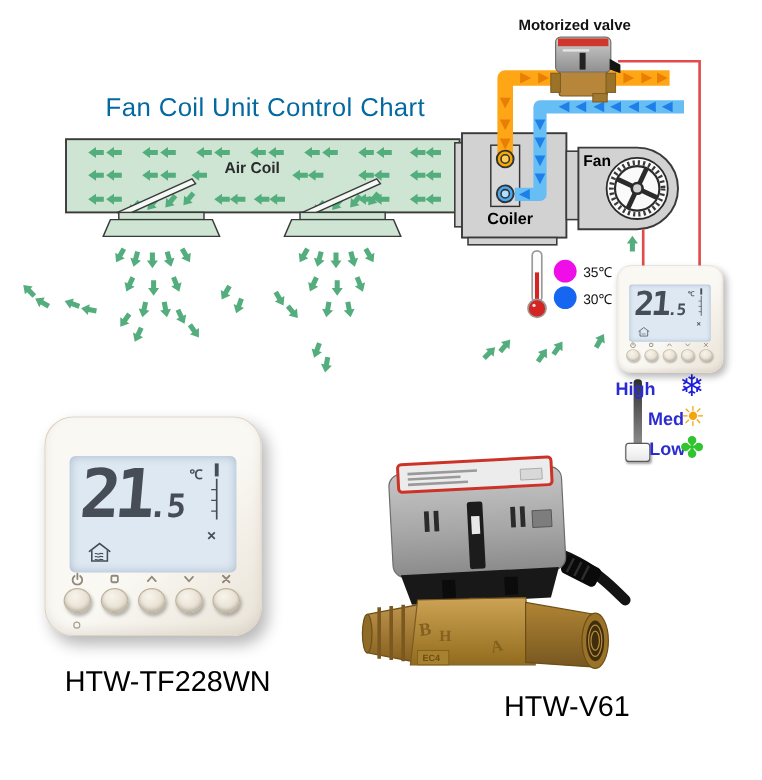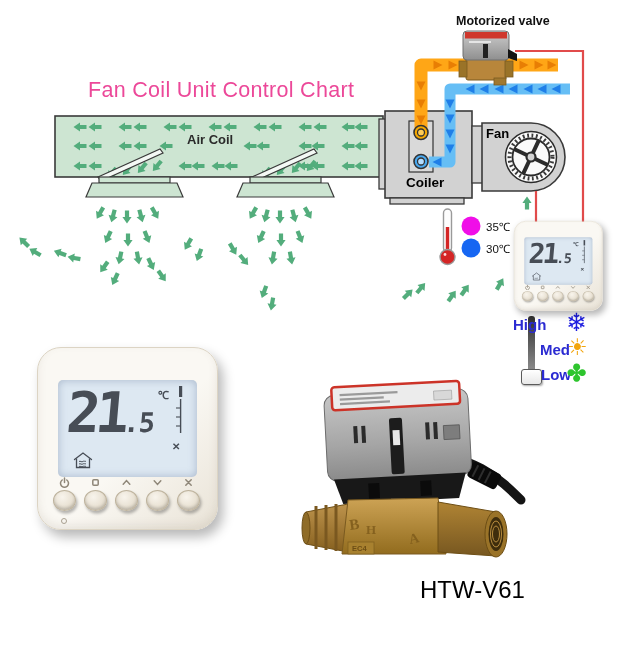--- a/index.html
+++ b/index.html
@@ -1,21 +1,21 @@
 <!DOCTYPE html>
 <html><head>
 <meta charset="utf-8">
 <style>
   html,body{margin:0;padding:0;background:#fff;}
   .canvas{position:relative;width:635px;height:650px;background:#ffffff;overflow:hidden;
           font-family:"Liberation Sans",sans-serif;}
   svg{display:block;}
   .diagram{position:absolute;left:0;top:0;z-index:1;}
   .lbl{position:absolute;white-space:nowrap;z-index:2;color:#000000;}
-  .title{font-size:21.5px;color:#ec4899;font-weight:500;letter-spacing:.3px;}
+  .title{font-size:21.5px;color:#0369a1;font-weight:500;letter-spacing:.3px;}
   .mv-lbl{font-size:12.5px;font-weight:600;color:#111;}
   .airpipe-lbl{font-size:13px;font-weight:600;color:#2a2a2a;}
   .coiler-lbl{font-size:13.5px;font-weight:600;}
   .fan-lbl{font-size:13px;font-weight:600;}
   .temp-lbl{font-size:11.5px;color:#111;}
   .speed-lbl{font-size:15px;font-weight:bold;color:#2b2bd2;}
   .icon-glyph{position:absolute;z-index:2;line-height:1;}
   .snow{color:#1d1de0;font-size:25px;}
   .sun{color:#f2a50c;font-size:23px;}
   .swirl{color:#2ec52e;font-size:23px;font-weight:bold;}
@@ -266,21 +266,21 @@
       <rect x="445.8" y="227" width="3.4" height="27" fill="#d42525"></rect>
       <circle cx="447.5" cy="257" r="7.5" fill="#d42525" stroke="#9a9a9a" stroke-width="1.4"></circle>
       <circle cx="445" cy="254.5" r="1.4" fill="#ffd9d9"></circle>
     </g>
 
     <circle cx="471" cy="226" r="9.5" fill="#f00ee8"></circle>
     <circle cx="471" cy="248" r="9.5" fill="#1666f2"></circle>
   </svg>
 
   <span class="lbl title" style="left:88px;top:78px;">Fan Coil Unit Control Chart</span>
-  <span class="lbl mv-lbl" style="left:456px;top:14px;">Motorized valve</span>
+  <span class="lbl mv-lbl" style="left:432px;top:14px;">Motorized valve</span>
   <span class="lbl airpipe-lbl" style="left:187px;top:132px;">Air Coil</span>
   <span class="lbl coiler-lbl" style="left:406px;top:175px;">Coiler</span>
   <span class="lbl fan-lbl" style="left:486px;top:126px;">Fan</span>
   <span class="lbl temp-lbl" style="left:486px;top:219px;">35℃</span>
   <span class="lbl temp-lbl" style="left:486px;top:241px;">30℃</span>
 
   <div class="slider-track"></div>
   <div class="slider-handle"></div>
   <span class="lbl speed-lbl" style="left:513px;top:316px;text-align:right;">High</span>
   <span class="lbl speed-lbl" style="left:540px;top:341px;">Med</span>
@@ -462,15 +462,16 @@
         <text x="54" y="181" font-family="Liberation Sans, sans-serif" font-size="7.5" font-weight="bold" fill="#6d4e15">EC4</text>
         <path d="M140,132 L198,142 L198,186 L140,182 Z" fill="url(#gBrassR)" stroke="#6d4e15"></path>
         <ellipse cx="198" cy="164" rx="11" ry="23" fill="#9a7328" stroke="#6d4e15"></ellipse>
         <ellipse cx="198" cy="164" rx="7.5" ry="17" fill="#3f2d0c"></ellipse>
         <ellipse cx="198" cy="164" rx="5.5" ry="13" fill="none" stroke="#b78c3e" stroke-width="1"></ellipse>
         <ellipse cx="198" cy="164" rx="3.5" ry="8" fill="none" stroke="#b78c3e" stroke-width="1"></ellipse>
       </g>
     </svg>
   </div>
 
+  <span class="lbl model-lbl" style="left:54px;top:555px;">HTW-TF228WN</span>
   <span class="lbl model-lbl" style="left:420px;top:576px;">HTW-V61</span>
 
 </div>
 
 </body></html>

